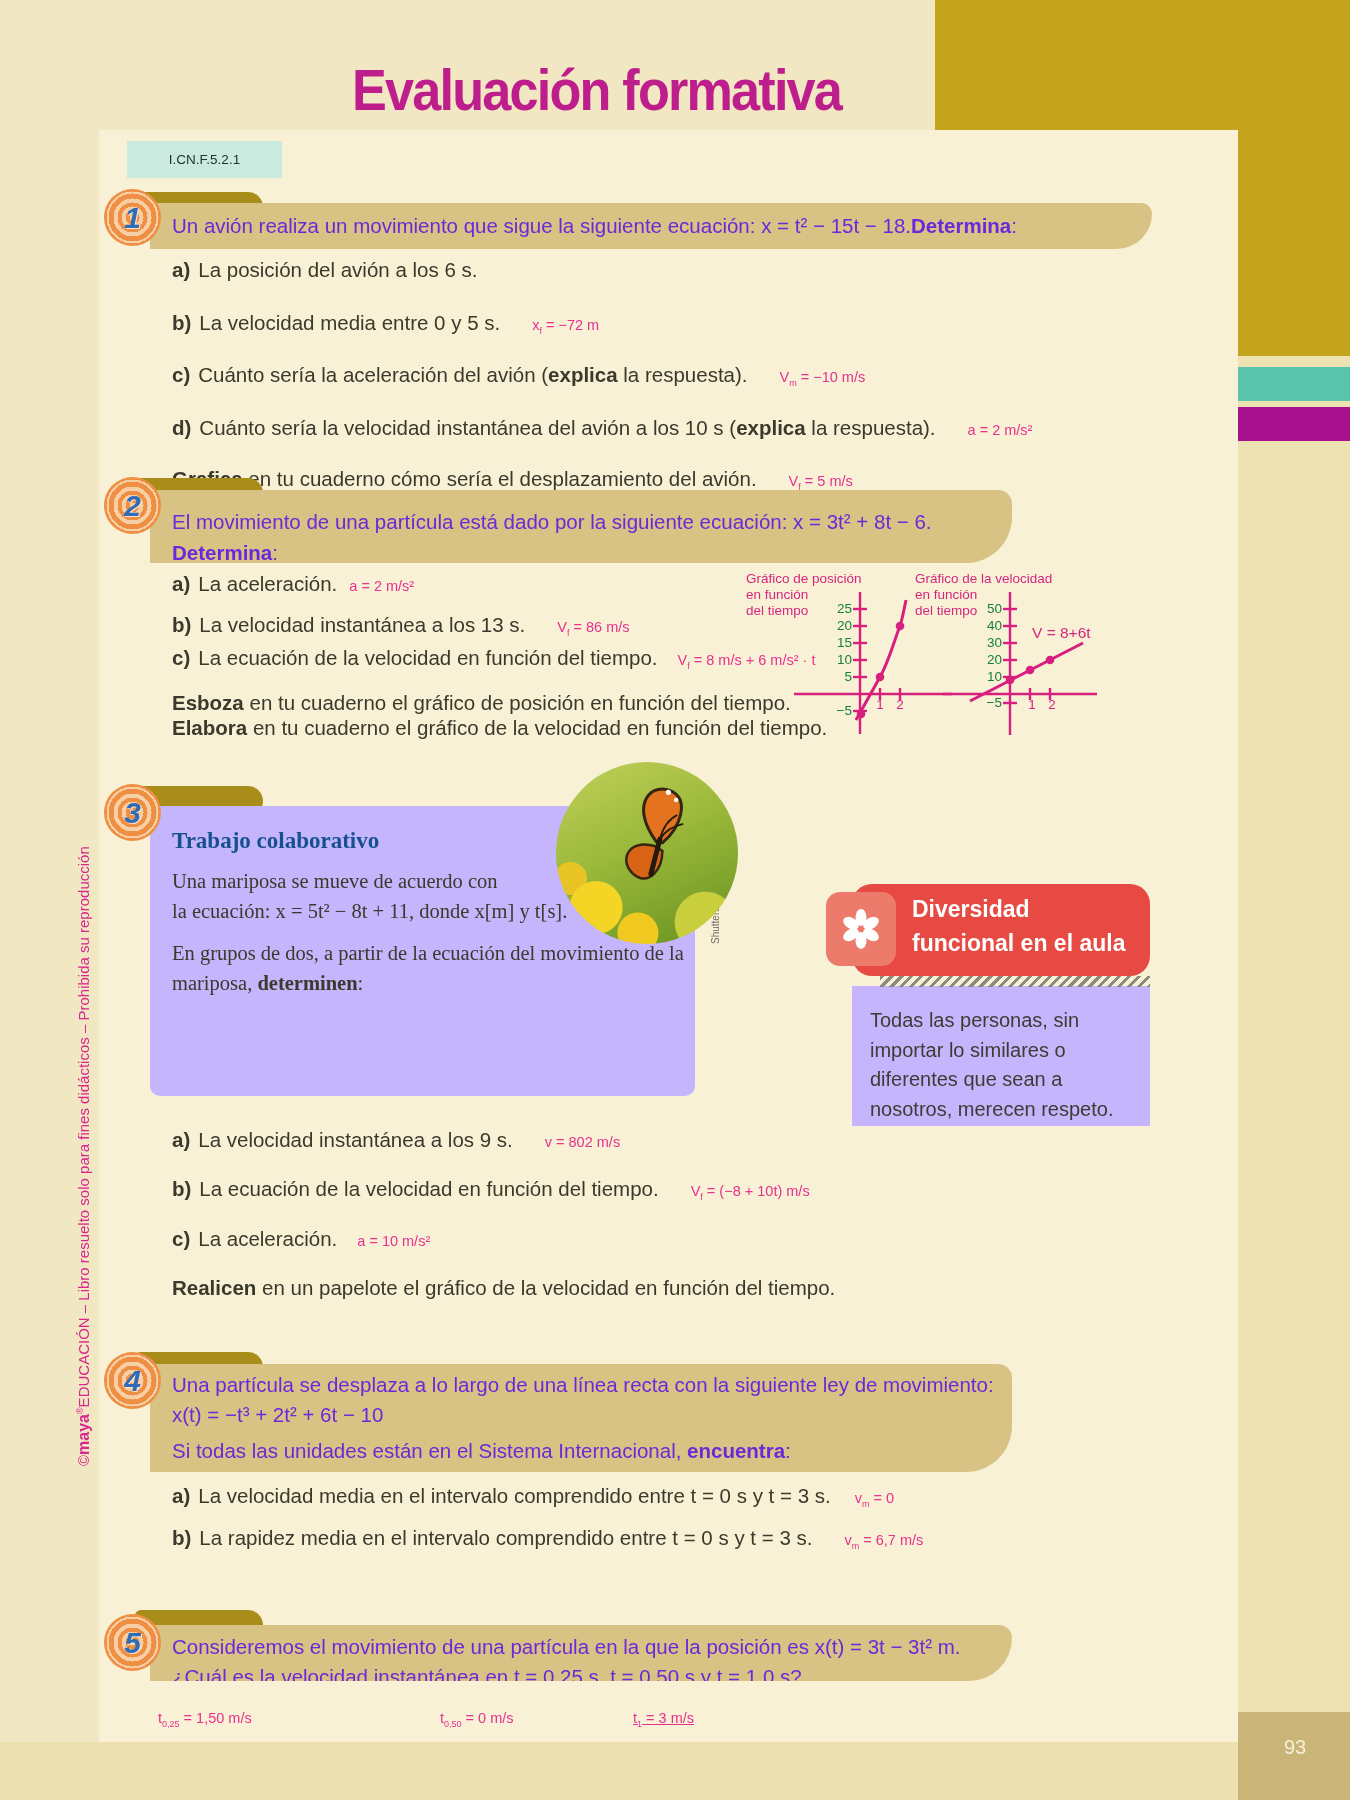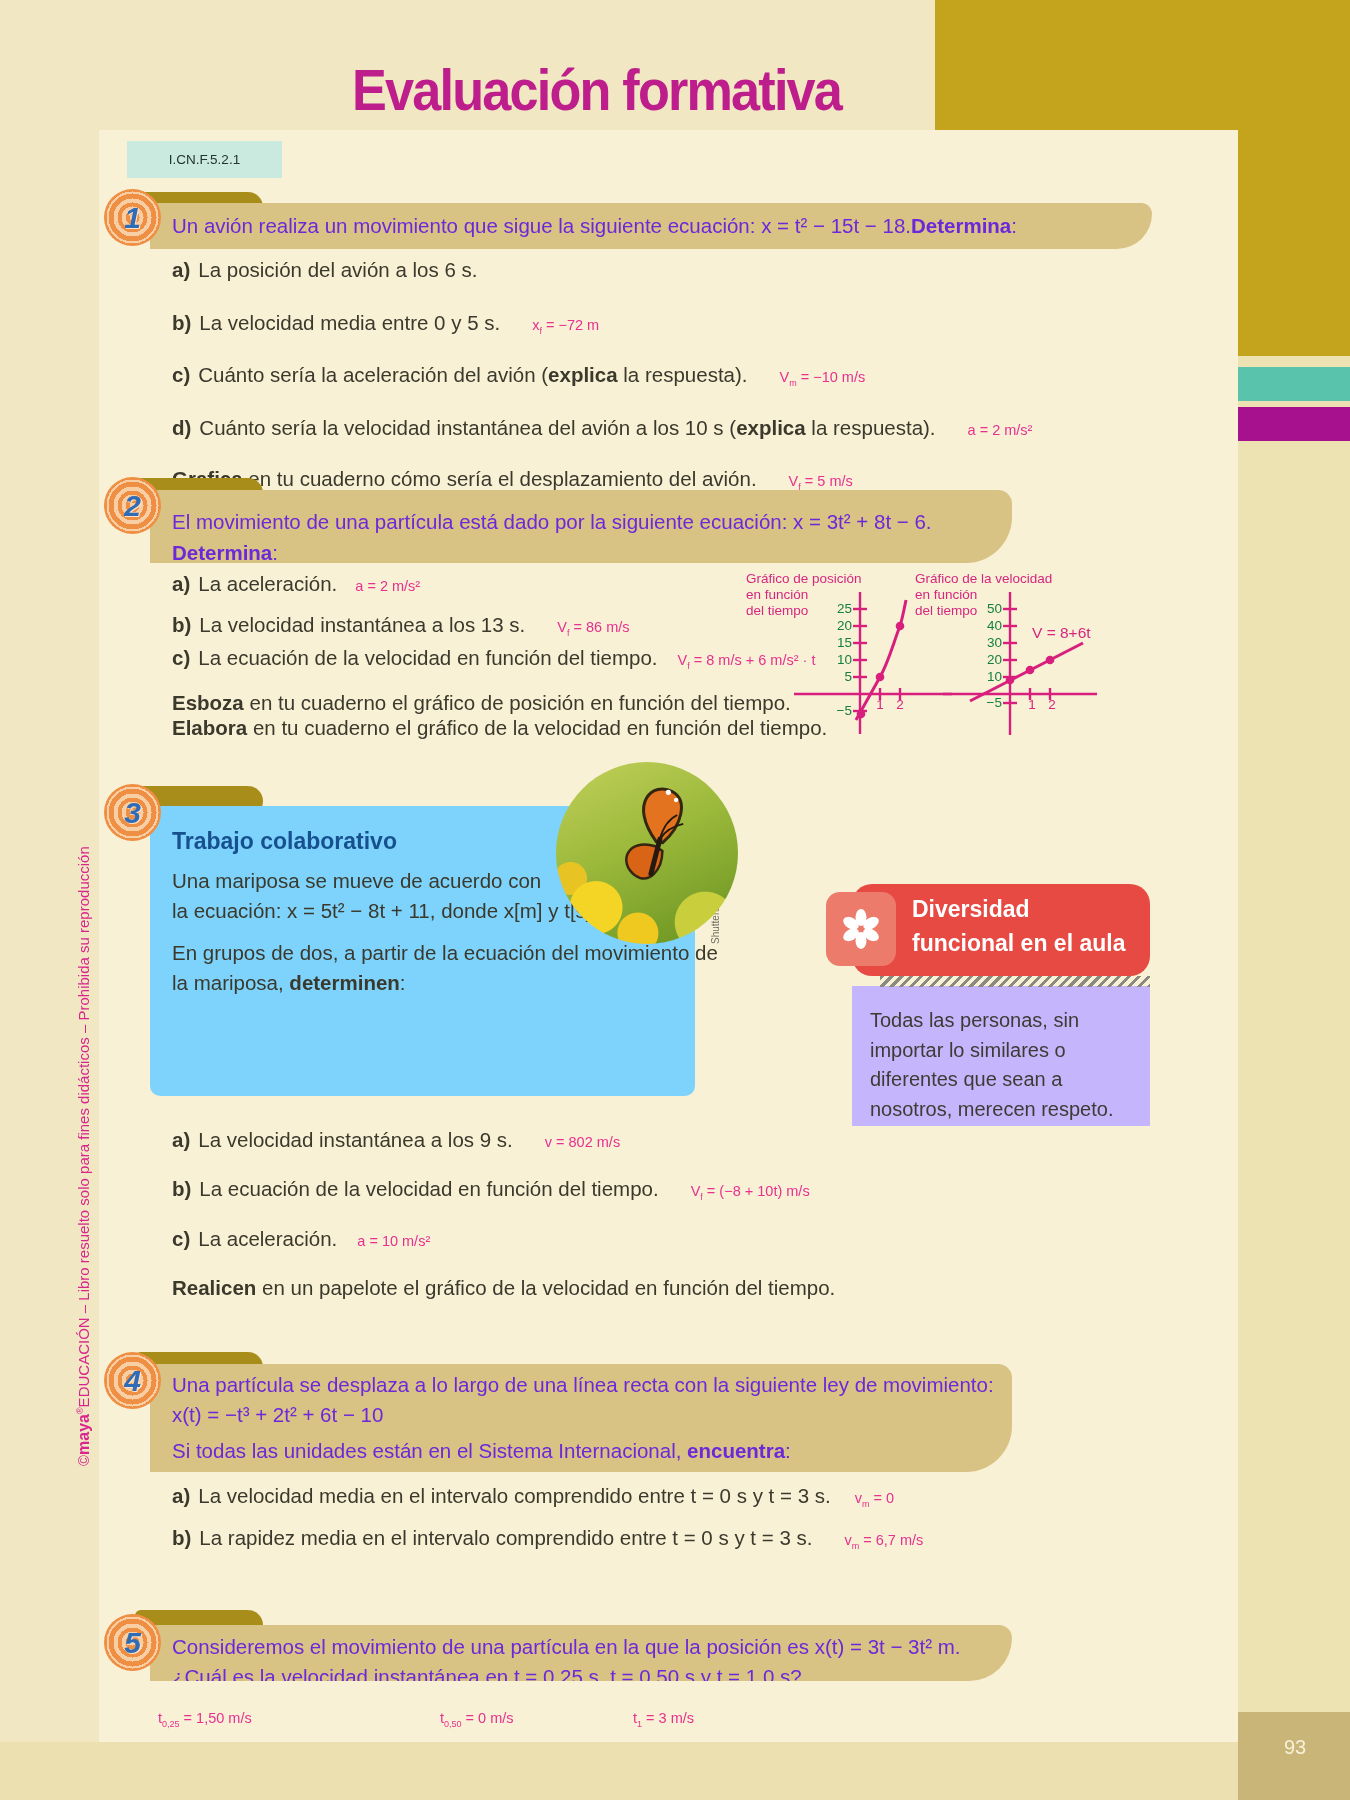--- a/index.html
+++ b/index.html
@@ -82,21 +82,21 @@
 
 <div class="abs tab" style="left:135px;top:478px;"></div>
 <div class="abs band" style="left:150px;top:490px;width:862px;height:73px;padding-top:16px;">
   <div class="bl"><span>El movimiento de una partícula está dado por la siguiente ecuación: x = 3t² + 8t − 6.</span></div>
   <div class="bl"><b>Determina</b><span>:</span></div>
 </div>
 <div class="abs numcircle" style="left:104px;top:477px;">
     <span>2</span>
   </div>
 
-<div class="abs item" style="left:172px;top:572px;"><b class="lbl">a)</b><span>La aceleración.</span><span class="ans" style="margin-left:18px;"><span>a</span><sub></sub><span> = 2 m/s²</span></span></div>
+<div class="abs item" style="left:172px;top:572px;"><b class="lbl">a)</b><span>La aceleración.</span><span class="ans" style="margin-left:12px;"><span>a</span><sub></sub><span> = 2 m/s²</span></span></div>
 <div class="abs item" style="left:172px;top:613px;"><b class="lbl">b)</b><span>La velocidad instantánea a los 13 s.</span><span class="ans"><span>V</span><sub>f</sub><span> = 86 m/s</span></span></div>
 <div class="abs item" style="left:172px;top:646px;"><b class="lbl">c)</b><span>La ecuación de la velocidad en función del tiempo.</span><span class="ans" style="margin-left:20px;"><span>V</span><sub>f</sub><span> = 8 m/s + 6 m/s² · t</span></span></div>
 <div class="abs item" style="left:172px;top:691px;"><b>Esboza</b><span> en tu cuaderno el gráfico de posición en función del tiempo.</span></div>
 <div class="abs item" style="left:172px;top:716px;"><b>Elabora</b><span> en tu cuaderno el gráfico de la velocidad en función del tiempo.</span></div>
 
 <div class="abs" style="left:746px;top:571px;width:240px;height:175px;">
   <div class="cap abs" style="left:0;top:0;">Gráfico de posición</div>
   <div class="cap abs" style="left:0;top:16px;">en función</div>
   <div class="cap abs" style="left:0;top:32px;">del tiempo</div>
   <svg class="abs" style="left:30px;top:16px;" width="180" height="150" viewBox="0 0 180 150">
@@ -150,21 +150,21 @@
   <span class="tick" style="left:49px;top:64px;">30</span>
   <span class="tick" style="left:49px;top:81px;">20</span>
   <span class="tick" style="left:49px;top:98px;">10</span>
   <span class="tick" style="left:49px;top:124px;">−5</span>
   <span class="xtick" style="left:111px;top:126px;">1</span>
   <span class="xtick" style="left:131px;top:126px;">2</span>
   <span class="abs" style="left:117px;top:53px;color:#D6267F;font-size:15.5px;white-space:nowrap;">V = 8+6t</span>
 </div>
 
 <div class="abs tab" style="left:135px;top:786px;"></div>
-<div class="abs" style="left:150px;top:806px;width:545px;height:290px;background:#7dd3fc;border-radius:10px;z-index:2;">
+<div class="abs" style="left:150px;top:806px;width:545px;height:290px;background:#c4b5fd;border-radius:10px;z-index:2;font-family:Liberation Serif, serif;">
   <div class="abs" style="left:22px;top:22px;font-size:23px;font-weight:bold;color:#17508F;">Trabajo colaborativo</div>
   <div class="abs" style="left:22px;top:60px;font-size:20.5px;line-height:30px;">
     <div>Una mariposa se mueve de acuerdo con</div>
     <div>la ecuación: x = 5t² − 8t + 11, donde x[m] y t[s].</div>
   </div>
   <div class="abs" style="left:22px;top:132px;width:560px;font-size:20.5px;line-height:30px;"><span>En grupos de dos, a partir de la ecuación del movimiento de la mariposa, </span><b>determinen</b><span>:</span></div>
 </div>
 <div class="abs numcircle" style="left:104px;top:784px;">
     <span>3</span>
   </div>
@@ -231,13 +231,13 @@
 <div class="abs band" style="left:150px;top:1625px;width:862px;height:56px;padding-top:7px;">
   <div class="bl" style="line-height:30px;"><span>Consideremos el movimiento de una partícula en la que la posición es x(t) = 3t − 3t²  m.</span></div>
   <div class="bl" style="line-height:30px;"><span>¿Cuál es la velocidad instantánea en t = 0,25 s, t = 0,50 s  y  t = 1,0 s?</span></div>
 </div>
 <div class="abs numcircle" style="left:104px;top:1614px;">
     <span>5</span>
   </div>
 
 <span class="abs pinkans" style="left:158px;top:1710px;"><span>t</span><sub>0,25</sub><span> = 1,50 m/s</span></span>
 <span class="abs pinkans" style="left:416px;top:1710px;margin-left:24px;"><span>t</span><sub>0,50</sub><span> = 0 m/s</span></span>
-<span class="abs pinkans" style="left:633px;top:1710px;"><span>t</span><sub>1</sub><span> = 3 m/s</span></span>
+<span class="abs pinkans" style="left:633px;top:1710px;text-decoration:underline;"><span>t</span><sub>1</sub><span> = 3 m/s</span></span>
 
 </body></html>

